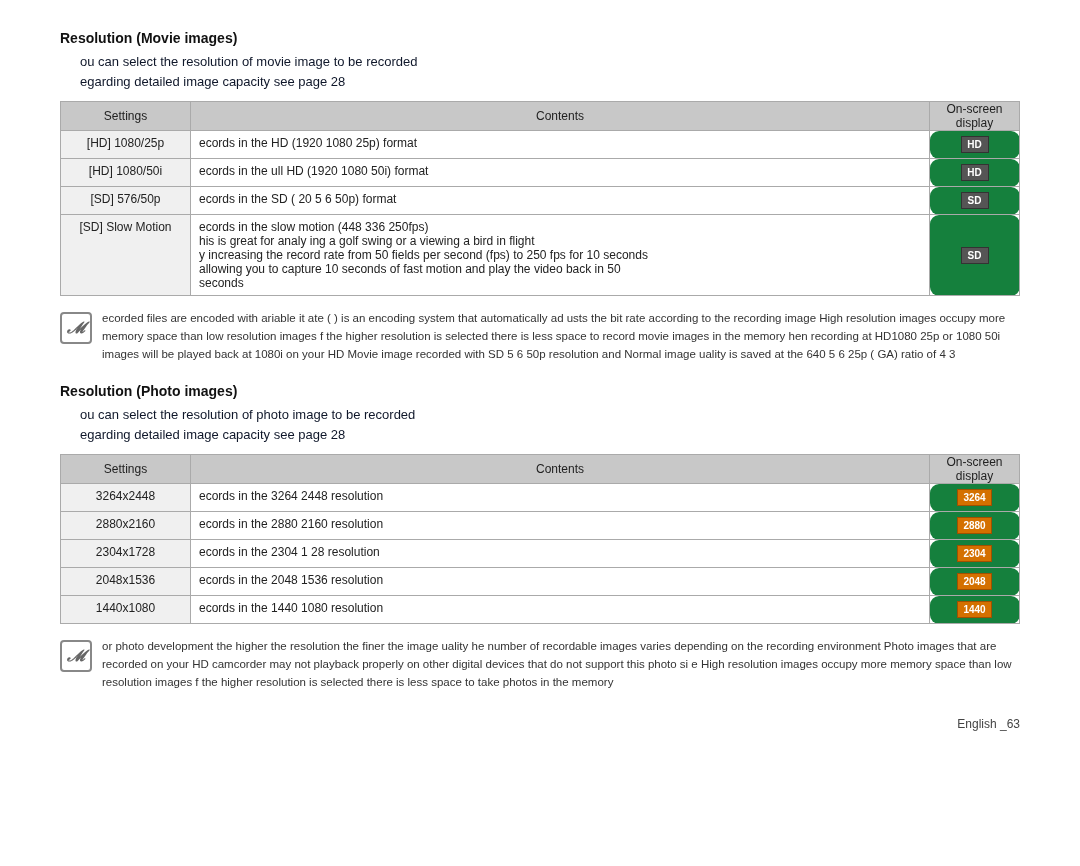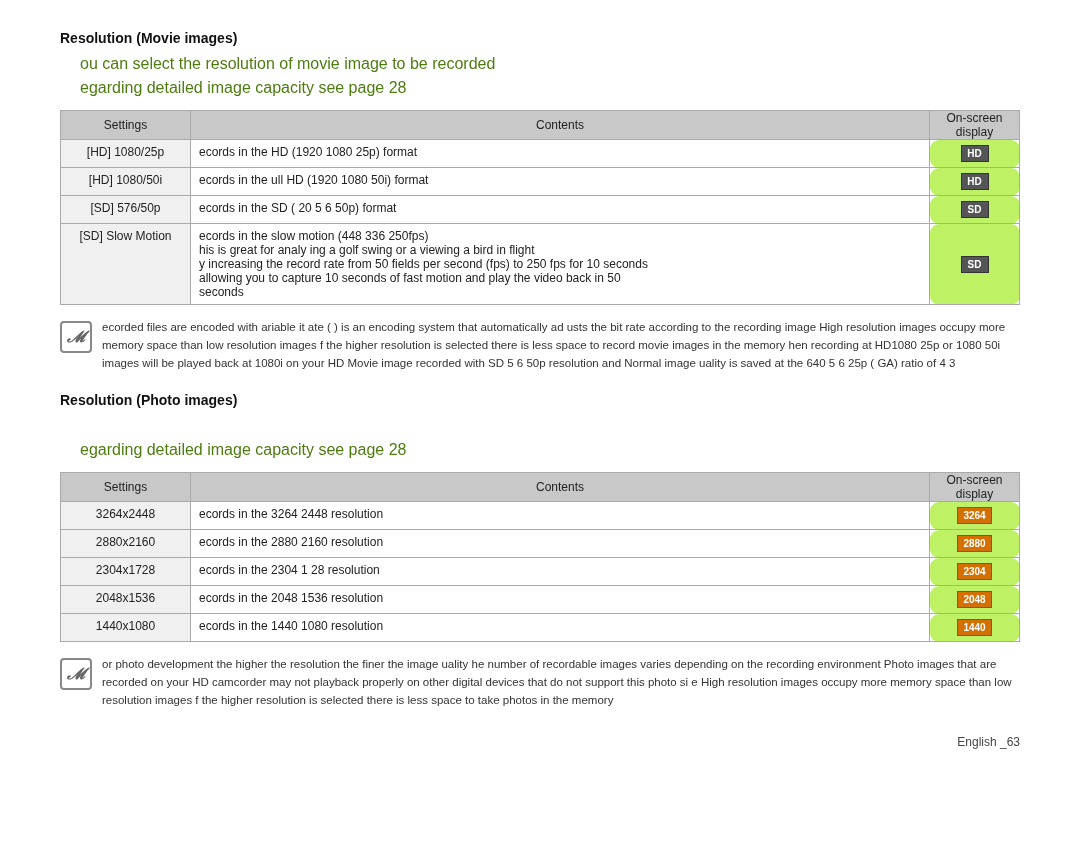--- a/index.html
+++ b/index.html
@@ -12,22 +12,22 @@
       color: #222;
       padding: 30px 60px 20px 60px;
     }
     h2 {
       font-size: 14px;
       font-weight: bold;
       margin-bottom: 6px;
       color: #111;
     }
     .subtitle {
-      font-size: 16px;
-      color: #4d7c0f;
+      font-size: 13px;
+      color: #0f172a;
       margin-bottom: 10px;
       margin-left: 20px;
       line-height: 1.5;
     }
     table {
       width: 100%;
       border-collapse: collapse;
       margin-bottom: 14px;
       font-size: 12px;
     }
@@ -52,21 +52,21 @@
     table tbody tr td.setting-cell {
       text-align: center;
       background: #f0f0f0;
       width: 130px;
     }
     table tbody tr td.content-cell {
       background: #ffffff;
     }
     table tbody tr td.display-cell {
       text-align: center;
-      background: #bef264;
+      background: #15803d;
       width: 90px;
       vertical-align: middle;
       border-radius: 9px;
     }
     .badge {
       display: inline-block;
       background: #555;
       color: #fff;
       font-size: 10px;
       font-weight: bold;
@@ -163,21 +163,21 @@
 High resolution images occupy more memory space than low resolution images    f the higher resolution is selected   there is
 less space to record movie images in the memory
 hen recording at HD1080  25p or 1080  50i   images will be played back at 1080i on your HD
 Movie image recorded with  SD  5 6  50p resolution and Normal image  uality is saved at the 640  5 6  25p (  GA) ratio of 4  3</div>
   </div>
 </div>
 
 <div class="section">
   <h2>Resolution (Photo images)</h2>
   <div class="subtitle">
-    <br>
+    <span>ou can select the resolution of photo image to be recorded</span><br>
     <span>egarding detailed image capacity    see page 28</span>
   </div>
 
   <table>
     <thead>
       <tr>
         <th class="settings-col">Settings</th>
         <th>Contents</th>
         <th class="onscreen-col">On-screen<br>display</th>
       </tr>

